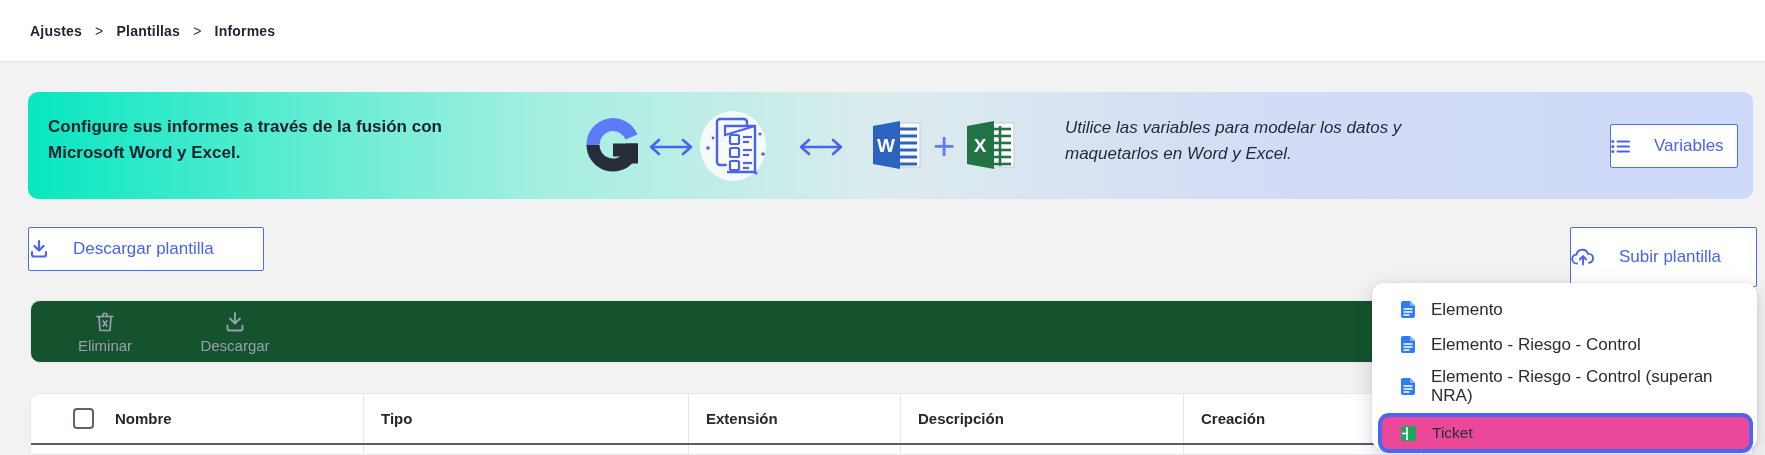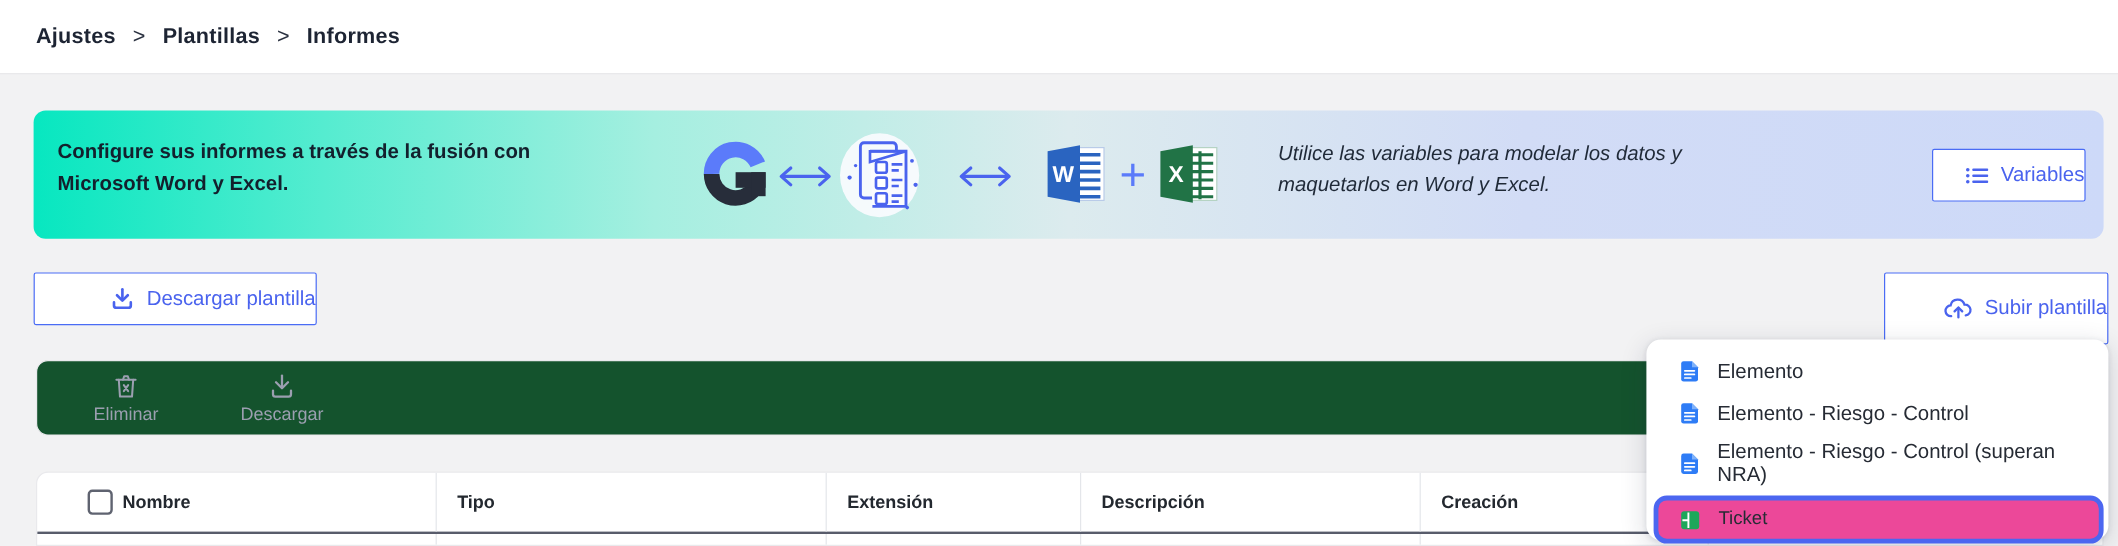--- a/index.html
+++ b/index.html
@@ -10,21 +10,21 @@
     position:relative;
     overflow:hidden;
     color:#1d2433;
   }
   
   .topbar {
     position:absolute; left:0; top:0; width:1765px; height:62px;
     background:#ffffff; border-bottom:1px solid #e4e4e6;
     display:flex; align-items:center; padding-left:30px;
   }
-  .breadcrumb { font-size:18px; font-weight:600; color:#1d2433; letter-spacing:.2px; }
+  .breadcrumb { font-size:14px; font-weight:600; color:#1d2433; letter-spacing:.2px; }
   .breadcrumb .sep { margin:0 9px; font-weight:500; color:#2a3140; }
   .crumb { cursor:pointer; }
 
   
   .banner {
     position:absolute; left:28px; top:92px; width:1725px; height:107px;
     border-radius:10px;
     background:linear-gradient(90deg,#07e7c0 0%,#55ecd0 14%,#a5efe0 30%,#dcebee 50%,#d2dcf6 72%,#cdd9f8 100%);
   }
   .banner-msg {
@@ -35,21 +35,21 @@
     position:absolute; left:1037px; top:23px; width:365px;
     font-size:17px; line-height:26px; font-style:italic; font-weight:500; color:#1f2937;
   }
   .icon-abs { position:absolute; }
   .plus-sign {
     position:absolute; left:898px; top:30px; width:36px; height:48px;
     font-size:38px; font-weight:300; color:#5b7bfa;
     display:flex; align-items:center; justify-content:center;
   }
   .btn {
-    display:flex; align-items:center; justify-content:flex-end; gap:10px;
+    display:flex; align-items:center; justify-content:flex-start; gap:24px;
     background:#ffffff; border:1.6px solid #4a6cf5; border-radius:2px;
     color:#4a63ee; font-size:17px; font-weight:500; cursor:pointer;
     font-family:"Liberation Sans", sans-serif;
   }
   .variables-btn { position:absolute; left:1582px; top:32px; width:128px; height:44px; }
 
   
   .download-template-btn { position:absolute; left:28px; top:227px; width:236px; height:44px; }
   .upload-template-btn  { position:absolute; left:1570px; top:227px; width:187px; height:60px; }
 
@@ -69,21 +69,21 @@
     position:absolute; left:30px; top:393px; width:1723px; height:62px;
     background:#ffffff; border:1px solid #e9e9ec; border-radius:10px 10px 0 0;
     overflow:hidden;
   }
   .thead { display:flex; height:51px; border-bottom:2px solid #585c6b; }
   .th {
     display:flex; align-items:center; padding-left:17px;
     font-size:15px; font-weight:700; color:#23282f;
     border-right:1px solid #e4e6ea;
   }
-  .th.first { padding-left:42px; gap:8px;align-items:center; }
+  .th.first { padding-left:42px; gap:21px;align-items:center; }
   .th.filler { flex:1; border-right:none; }
   .checkbox {
     width:21px; height:21px; border:2px solid #5f6370; border-radius:4px;
     background:#fff; cursor:pointer; flex:0 0 auto;
   }
   .body-sliver { display:flex; height:9px; }
   .body-sliver .cell { border-right:1px solid #e4e6ea; }
   .body-sliver .cell.filler { flex:1; border-right:none; }
 
   

